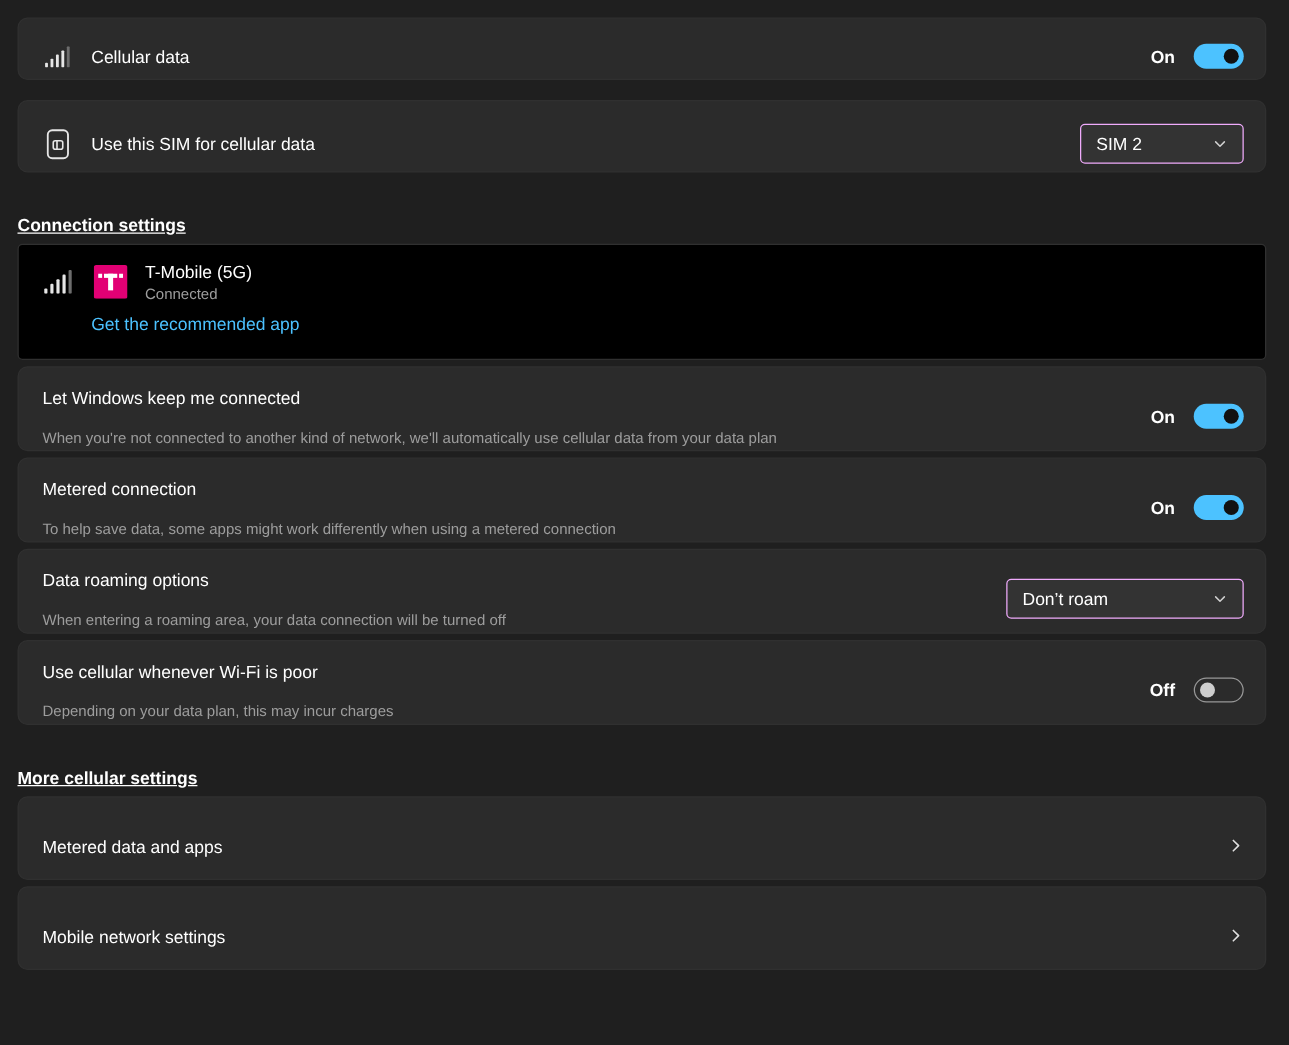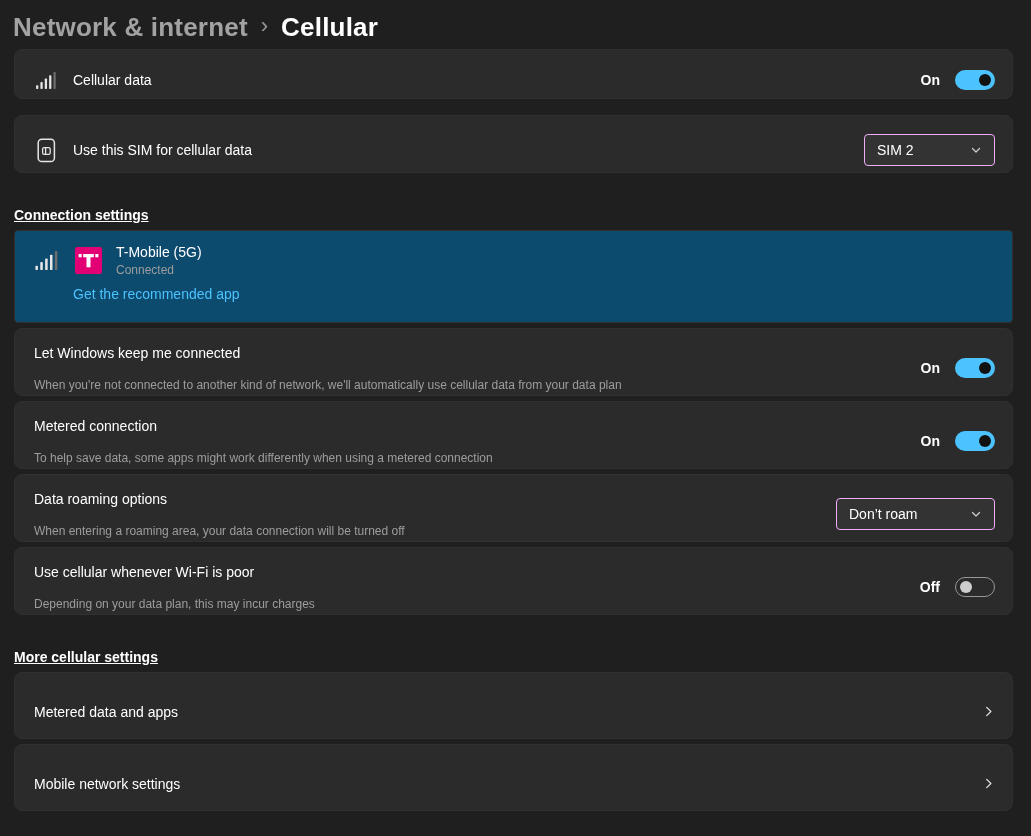--- a/index.html
+++ b/index.html
@@ -57,46 +57,41 @@
   .toggle.off .knob { top:3px; left:4px; right:auto; background:#cecece; }
 
   
   .dropdown {
     height:32px; background:#333333; border:1px solid #f0abfc;
     border-radius:4px; display:flex; align-items:center; justify-content:space-between;
     padding:0 12px 0 12px; box-sizing:border-box; cursor:pointer; flex:none;
   }
   .dropdown .value { font-size:14px; color:#ffffff; }
   .dd-sim { width:131px; }
-  .dd-roam { width:159px;gap:44px; }
+  .dd-roam { width:190px;gap:44px; }
 
   
   .conn-card {
-    background:#0c4a6e; border-radius:4px; border:1px solid #303030;
+    background:#000000; border-radius:4px; border:1px solid #303030;
     padding:13px 17px 13px 19px; box-sizing:border-box; height:93px; display:block;
   }
   .conn-top { display:flex; align-items:center; }
   .conn-logo { margin:0 14px 0 17px; flex:none; display:flex; }
   .conn-texts { display:flex; flex-direction:column; gap:3px; }
   .conn-name { font-size:14px; color:#ffffff; }
   .conn-status { font-size:12px; color:#9d9d9d; }
   .conn-link { margin:9px 0 0 39px; font-size:14px; color:#4cc2ff; cursor:pointer; display:inline-block; }
 
   .chev-right { flex:none; display:flex; }
 </style>
 </head>
 <body>
 
 <div class="page">
 
-  <div class="breadcrumb">
-    <span class="crumb parent">Network &amp; internet</span>
-    <span class="crumb-sep">›</span>
-    <span class="crumb current">Cellular</span>
-  </div>
 
   <div class="card row-h50">
     <span class="icon-cell">
       <svg width="22" height="17" viewBox="0 0 21 18">
         <rect x="0" y="14" width="2.4" height="4" rx="0.8" fill="#e6e6e6"></rect>
         <rect x="4.6" y="10.5" width="2.4" height="7.5" rx="0.8" fill="#e6e6e6"></rect>
         <rect x="9.2" y="7" width="2.4" height="11" rx="0.8" fill="#e6e6e6"></rect>
         <rect x="13.8" y="3.5" width="2.4" height="14.5" rx="0.8" fill="#e6e6e6"></rect>
         <rect x="18.4" y="0" width="2.4" height="18" rx="0.8" fill="#6d6d6d"></rect>
       </svg>

